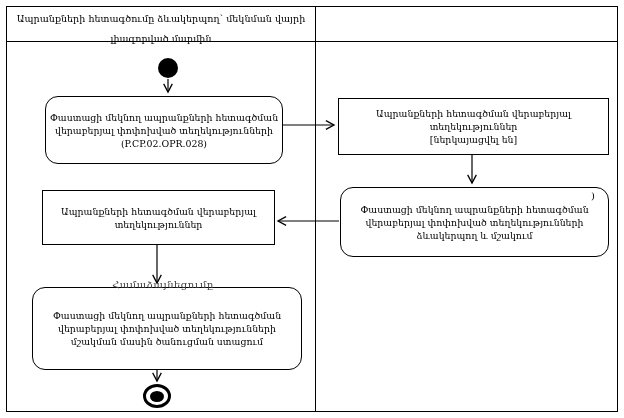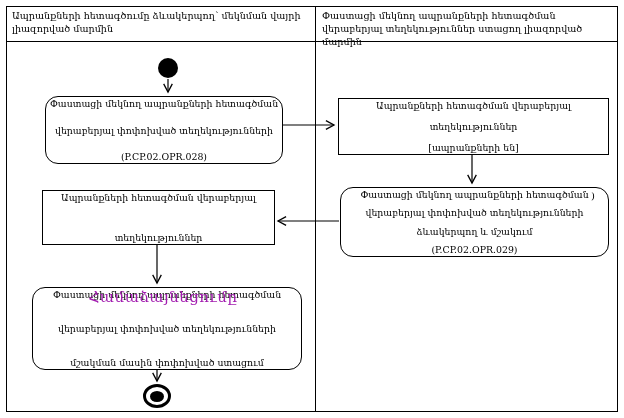--- a/index.html
+++ b/index.html
@@ -5,57 +5,54 @@
   html,body{margin:0;padding:0;background:#ffffff;}
   .canvas{
     position:relative;width:624px;height:418px;background:#fff;
     font-family:"DejaVu Serif","DejaVu Sans",serif;color:#000;overflow:hidden;
   }
   .frame{position:absolute;left:6px;top:6px;width:610px;height:404px;border:1.5px solid #000;}
   .divider{position:absolute;left:315px;top:6px;width:0;height:405px;border-left:1.5px solid #000;}
   .header-sep{position:absolute;left:6px;top:41px;width:611px;height:0;border-top:1.5px solid #000;}
   .lane-title{
     position:absolute;top:9px;height:32px;display:flex;align-items:flex-start;justify-content:center;
-    font-size:9.6px;line-height:13px;
+    text-align:center;font-size:9.6px;line-height:20px;
   }
   .lane-title.left{left:12px;width:298px;}
   .lane-title.right{left:322px;width:292px;}
   .node{
     position:absolute;border:1.5px solid #000;background:#fff;
-    display:flex;flex-direction:column;justify-content:space-between;
+    display:flex;flex-direction:column;justify-content:center;
     text-align:center;font-size:9.4px;line-height:13px;
   }
   .rounded{border-radius:13px;}
   .initial-node{position:absolute;left:158px;top:58px;width:20px;height:20px;border-radius:50%;background:#000;}
   .final-node{
     position:absolute;left:143px;top:384px;width:22px;height:18px;border-radius:50%;
     border:3px solid #000;background:#fff;display:flex;align-items:center;justify-content:center;
   }
   .final-node-core{width:14px;height:11px;border-radius:50%;background:#000;}
   svg.connectors{position:absolute;left:0;top:0;width:624px;height:418px;pointer-events:none;}
   .overlay-word{
-    position:absolute;left:35px;top:288px;width:256px;text-align:center;
-    font-size:15px;letter-spacing:0.5px;color:#a21caf;
+    position:absolute;left:35px;top:279px;width:256px;text-align:center;
+    font-size:10px;letter-spacing:0.5px;color:#404040;
   }
   .paren-artifact{position:absolute;left:591px;top:190px;font-size:10px;}
 </style>
 </head>
 <body>
 
 <div class="canvas">
 
   <div class="frame"></div>
   <div class="divider"></div>
   <div class="header-sep"></div>
 
   <div class="lane-title left">
     <span>Ապրանքների հետագծումը ձևակերպող՝ մեկնման վայրի լիազորված մարմին</span>
-  </div>
-  <div class="lane-title right">
-    <span>Փաստացի մեկնող ապրանքների հետագծման վերաբերյալ տեղեկություններ ստացող լիազորված մարմին</span>
   </div>
 
   <svg class="connectors" viewBox="0 0 624 418">
     <defs>
       <marker id="arrow" viewBox="0 0 10 10" refX="8.5" refY="5" markerWidth="9" markerHeight="9" orient="auto-start-reverse">
         <path d="M1,1 L8.5,5 L1,9" fill="none" stroke="#000" stroke-width="1.2"></path>
       </marker>
     </defs>
     <line x1="168" y1="79" x2="168" y2="92" stroke="#000" stroke-width="1.2" marker-end="url(#arrow)"></line>
     <line x1="281" y1="125" x2="334" y2="125" stroke="#000" stroke-width="1.2" marker-end="url(#arrow)"></line>
@@ -69,39 +66,38 @@
 
   <div class="node rounded" style="left:45px;top:96px;width:236px;height:66px;">
     <div>Փաստացի մեկնող ապրանքների հետագծման</div>
     <div>վերաբերյալ փոփոխված տեղեկությունների</div>
     <div>(P.CP.02.OPR.028)</div>
   </div>
 
   <div class="node" style="left:338px;top:98px;width:269px;height:55px;">
     <div>Ապրանքների հետագծման վերաբերյալ</div>
     <div>տեղեկություններ</div>
-    <div>[ապրանքների են]</div>
+    <div>[ներկայացվել են]</div>
   </div>
 
   <div class="node rounded" style="left:340px;top:187px;width:267px;height:68px;">
     <div>Փաստացի մեկնող ապրանքների հետագծման</div>
     <div>վերաբերյալ փոփոխված տեղեկությունների</div>
     <div>ձևակերպող և մշակում</div>
-    <div>(P.CP.02.OPR.029)</div>
   </div>
 
   <div class="node" style="left:42px;top:190px;width:231px;height:53px;">
     <div>Ապրանքների հետագծման վերաբերյալ</div>
     <div>տեղեկություններ</div>
   </div>
 
   <div class="node rounded" style="left:32px;top:287px;width:268px;height:81px;">
     <div>Փաստացի մեկնող ապրանքների հետագծման</div>
     <div>վերաբերյալ փոփոխված տեղեկությունների</div>
-    <div>մշակման մասին փոփոխված ստացում</div>
+    <div>մշակման մասին ծանուցման ստացում</div>
   </div>
 
   <div class="overlay-word">Համաձայնեցումը</div>
   <div class="paren-artifact">)</div>
 
   <div class="final-node">
     <div class="final-node-core"></div>
   </div>
 
 </div>

